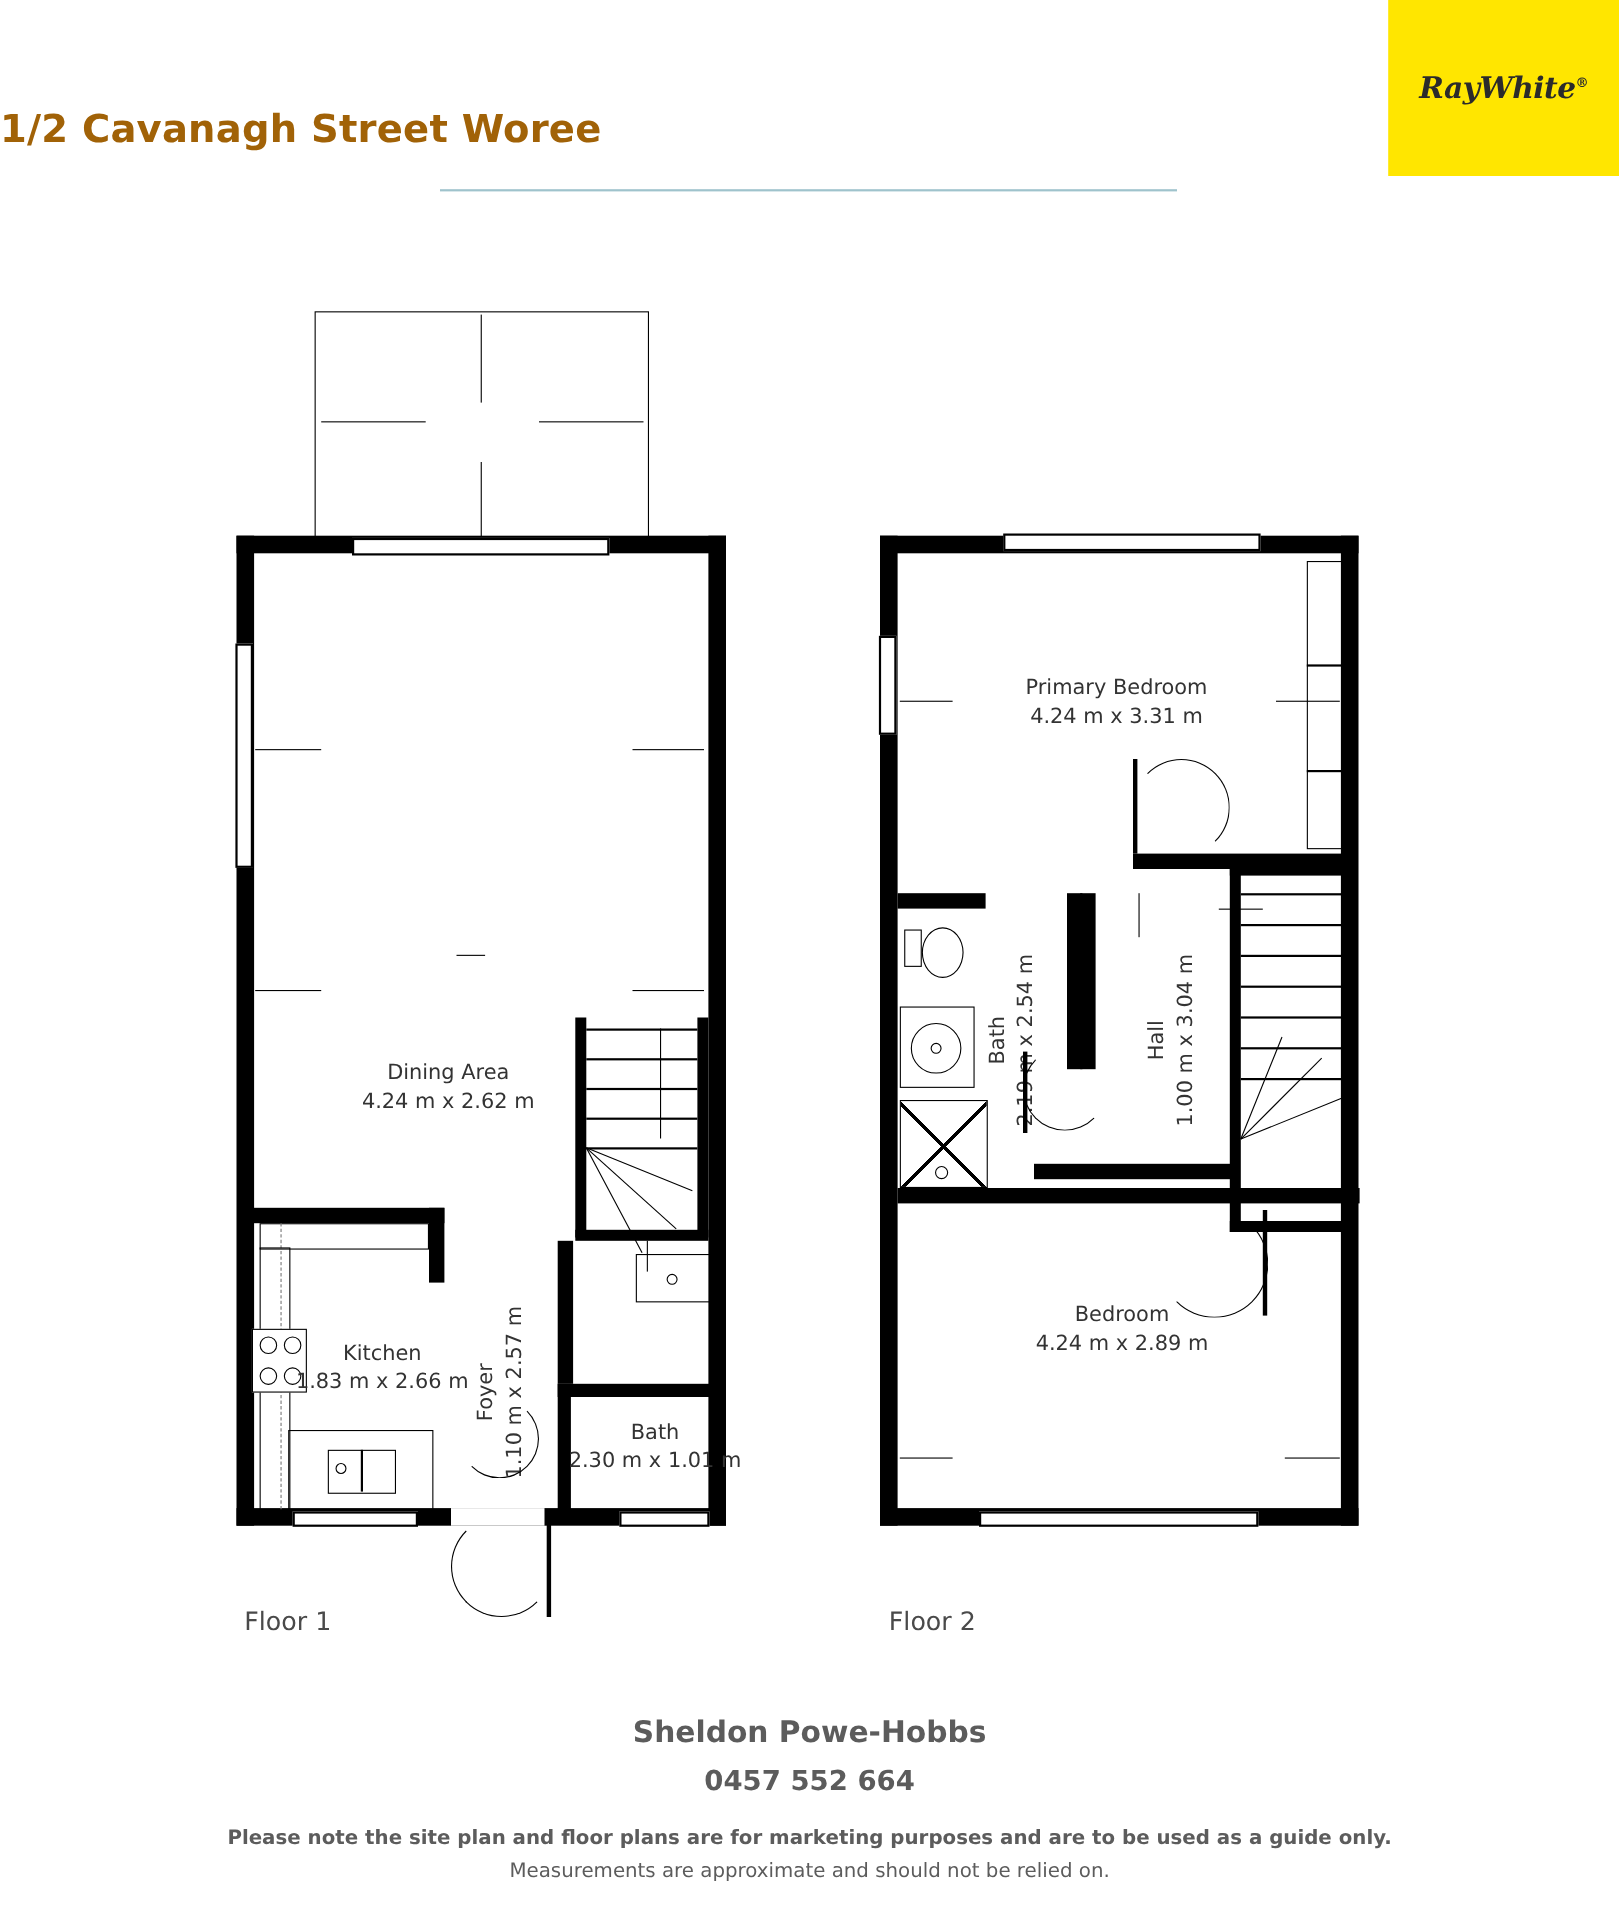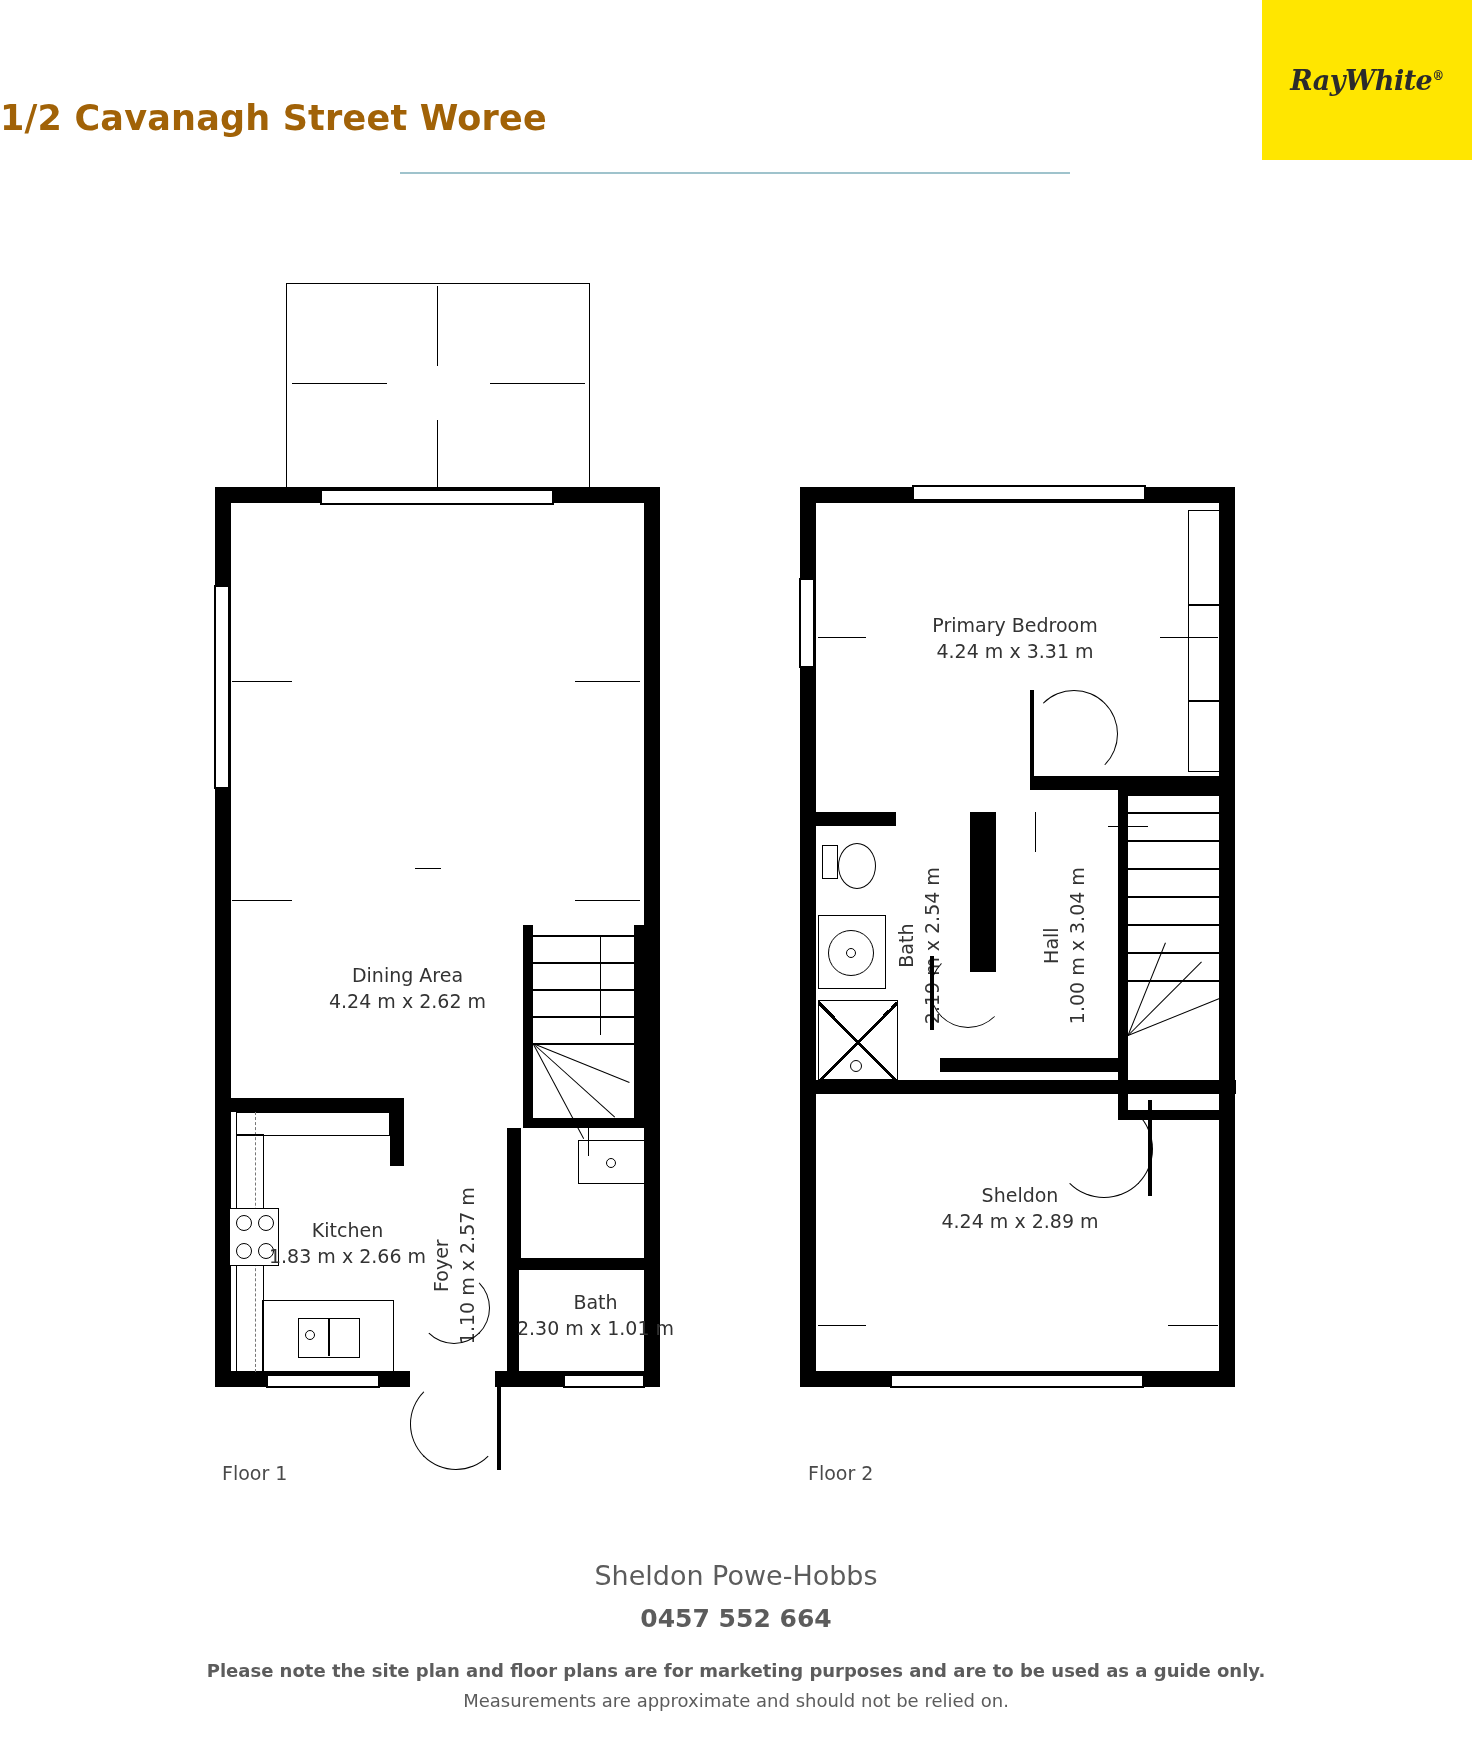--- a/index.html
+++ b/index.html
@@ -22,42 +22,42 @@
   }
   .brand-text .reg{font-size:12px;vertical-align:super;font-style:normal;}
   .title{
     position:absolute;top:98px;left:0;width:1230px;text-align:left;
     font-size:35px;font-weight:bold;color:#a16207;letter-spacing:0.2px;
   }
   .title-rule{
     position:absolute;top:172px;left:400px;width:670px;height:2px;background:#9fc3cc;
   }
   .plan{position:absolute;}
-  .floor-label{position:absolute;font-size:19px;color:#4a4a4a;}
+  .floor-label{position:absolute;font-size:23px;color:#4a4a4a;}
   .wall{position:absolute;background:#000;}
   .thin{position:absolute;border:1.5px solid #000;}
   .room-label{
     position:absolute;text-align:center;font-size:19px;color:#333;line-height:1.35;
     white-space:nowrap;
   }
   .room-label .nm{display:block;}
   .room-label .dm{display:block;}
   .room-label.vert{
     transform-origin:center center;
     transform:rotate(-90deg);
   }
   .win{position:absolute;background:#fff;border:2px solid #000;}
   .door-arc{position:absolute;border:1.5px solid #000;border-radius:50%;}
   .stair-step{position:absolute;background:#000;height:1.5px;}
   .fixture{position:absolute;border:1.5px solid #000;background:#fff;}
   .fixture.round{border-radius:50%;}
   .footer{
     position:absolute;left:0;width:1472px;text-align:center;
   }
-  .agent-name{top:1560px;font-size:27px;font-weight:normal;color:#5c5c5c;}
+  .agent-name{top:1560px;font-size:27px;font-weight:bold;color:#5c5c5c;}
   .agent-phone{top:1604px;font-size:25px;font-weight:bold;color:#5c5c5c;}
   .disclaim1{top:1660px;font-size:18px;font-weight:bold;color:#5c5c5c;}
   .disclaim2{top:1690px;font-size:18px;font-weight:normal;color:#5c5c5c;}
   .hatch{
     position:absolute;border:1.5px solid #000;background:
       linear-gradient(45deg, transparent 47%, #000 47%, #000 50%, transparent 50%),
       linear-gradient(-45deg, transparent 47%, #000 47%, #000 50%, transparent 50%);
     background-color:#fff;
   }
   .dashed{position:absolute;border-left:1.5px dashed #777;}
@@ -239,21 +239,21 @@
   <div class="wall" style="left:1118px;top:790px;width:102px;height:6px;"></div>
   <div class="wall" style="left:1118px;top:1110px;width:102px;height:10px;"></div>
 
   <div class="door-arc" style="left:1055px;top:1100px;width:96px;height:96px;border-color:#000;border-top-color:transparent;border-left-color:transparent;"></div>
   <div class="wall" style="left:1148px;top:1100px;width:4px;height:96px;"></div>
 
   <div class="wall" style="left:818px;top:1325px;width:48px;height:1px;"></div>
   <div class="wall" style="left:1168px;top:1325px;width:50px;height:1px;"></div>
 
   <div class="room-label" style="left:855px;top:1183px;width:330px;">
-    <span class="nm">Sheldon</span>
+    <span class="nm">Bedroom</span>
     <span class="dm">4.24 m x 2.89 m</span>
   </div>
 
   <div class="floor-label" style="left:808px;top:1462px;">Floor 2</div>
 </div>
 
 <div class="footer agent-name">Sheldon Powe-Hobbs</div>
 <div class="footer agent-phone">0457 552 664</div>
 <div class="footer disclaim1">Please note the site plan and floor plans are for marketing purposes and are to be used as a guide only.</div>
 <div class="footer disclaim2">Measurements are approximate and should not be relied on.</div>

